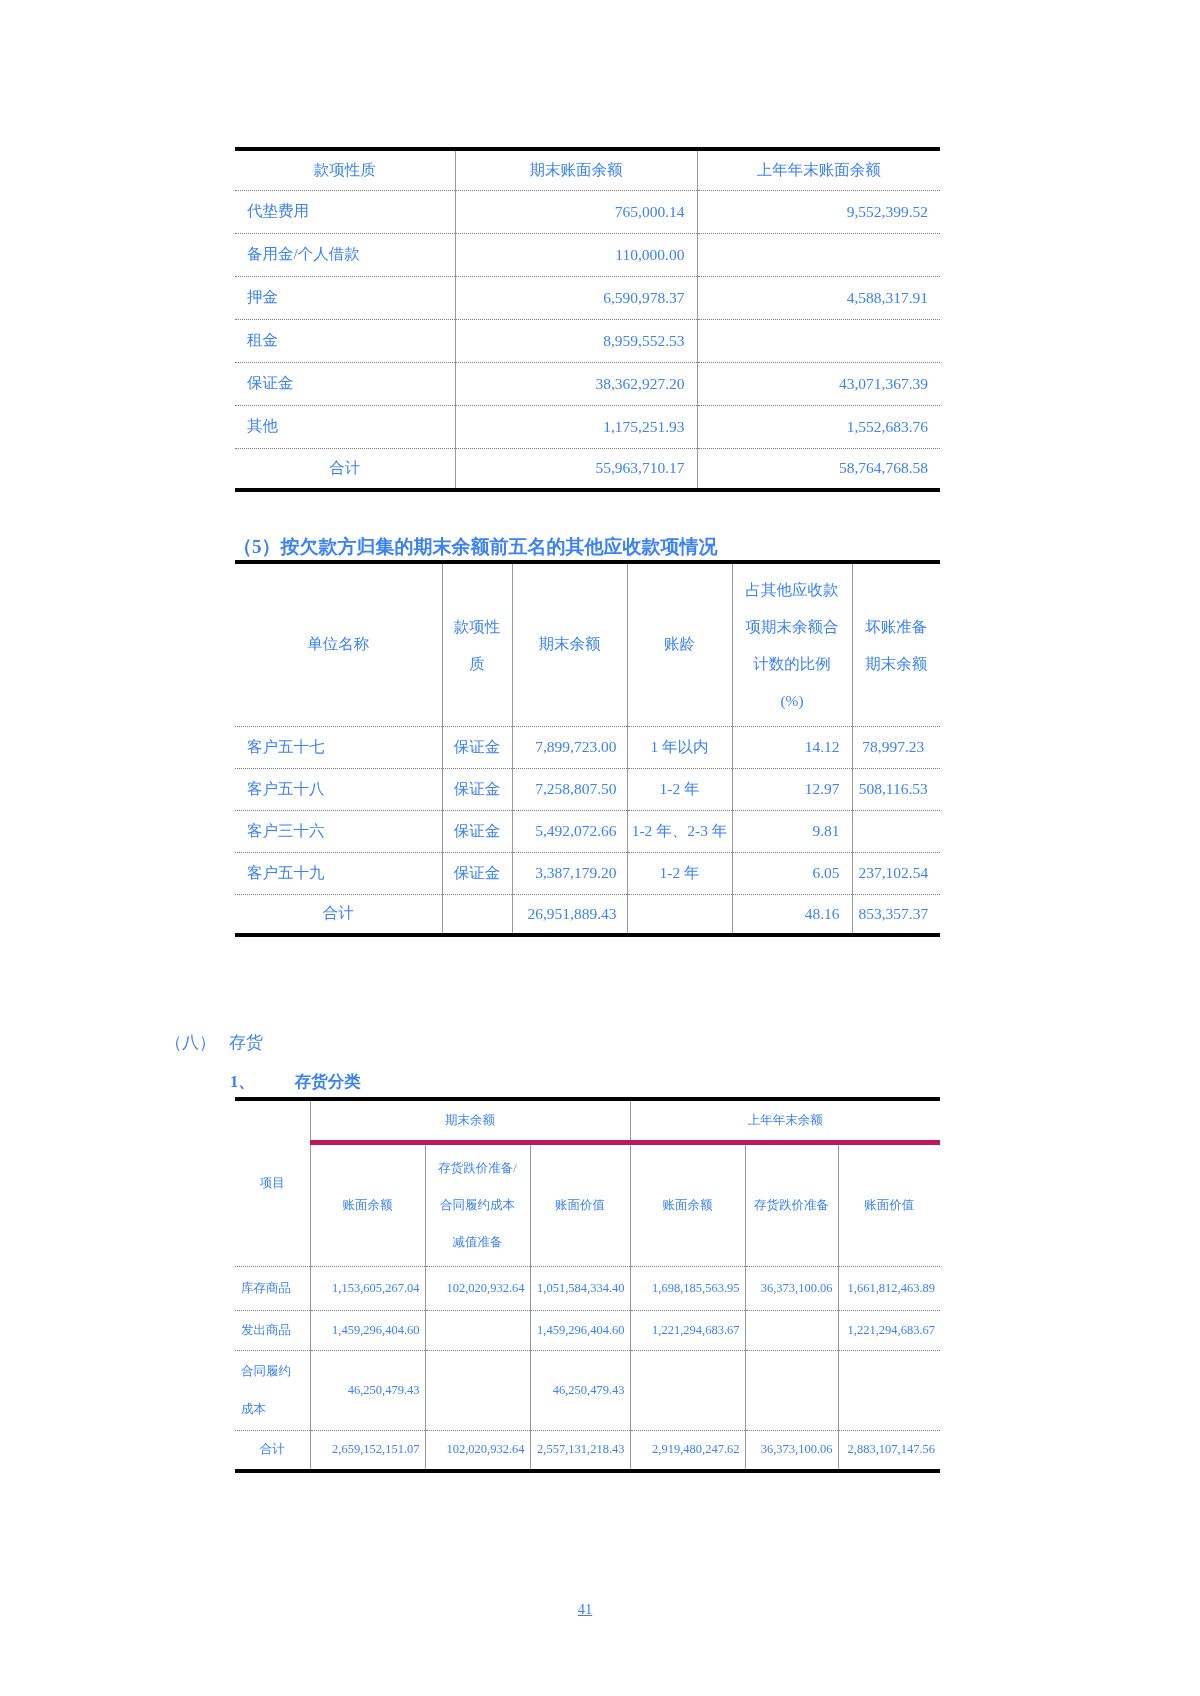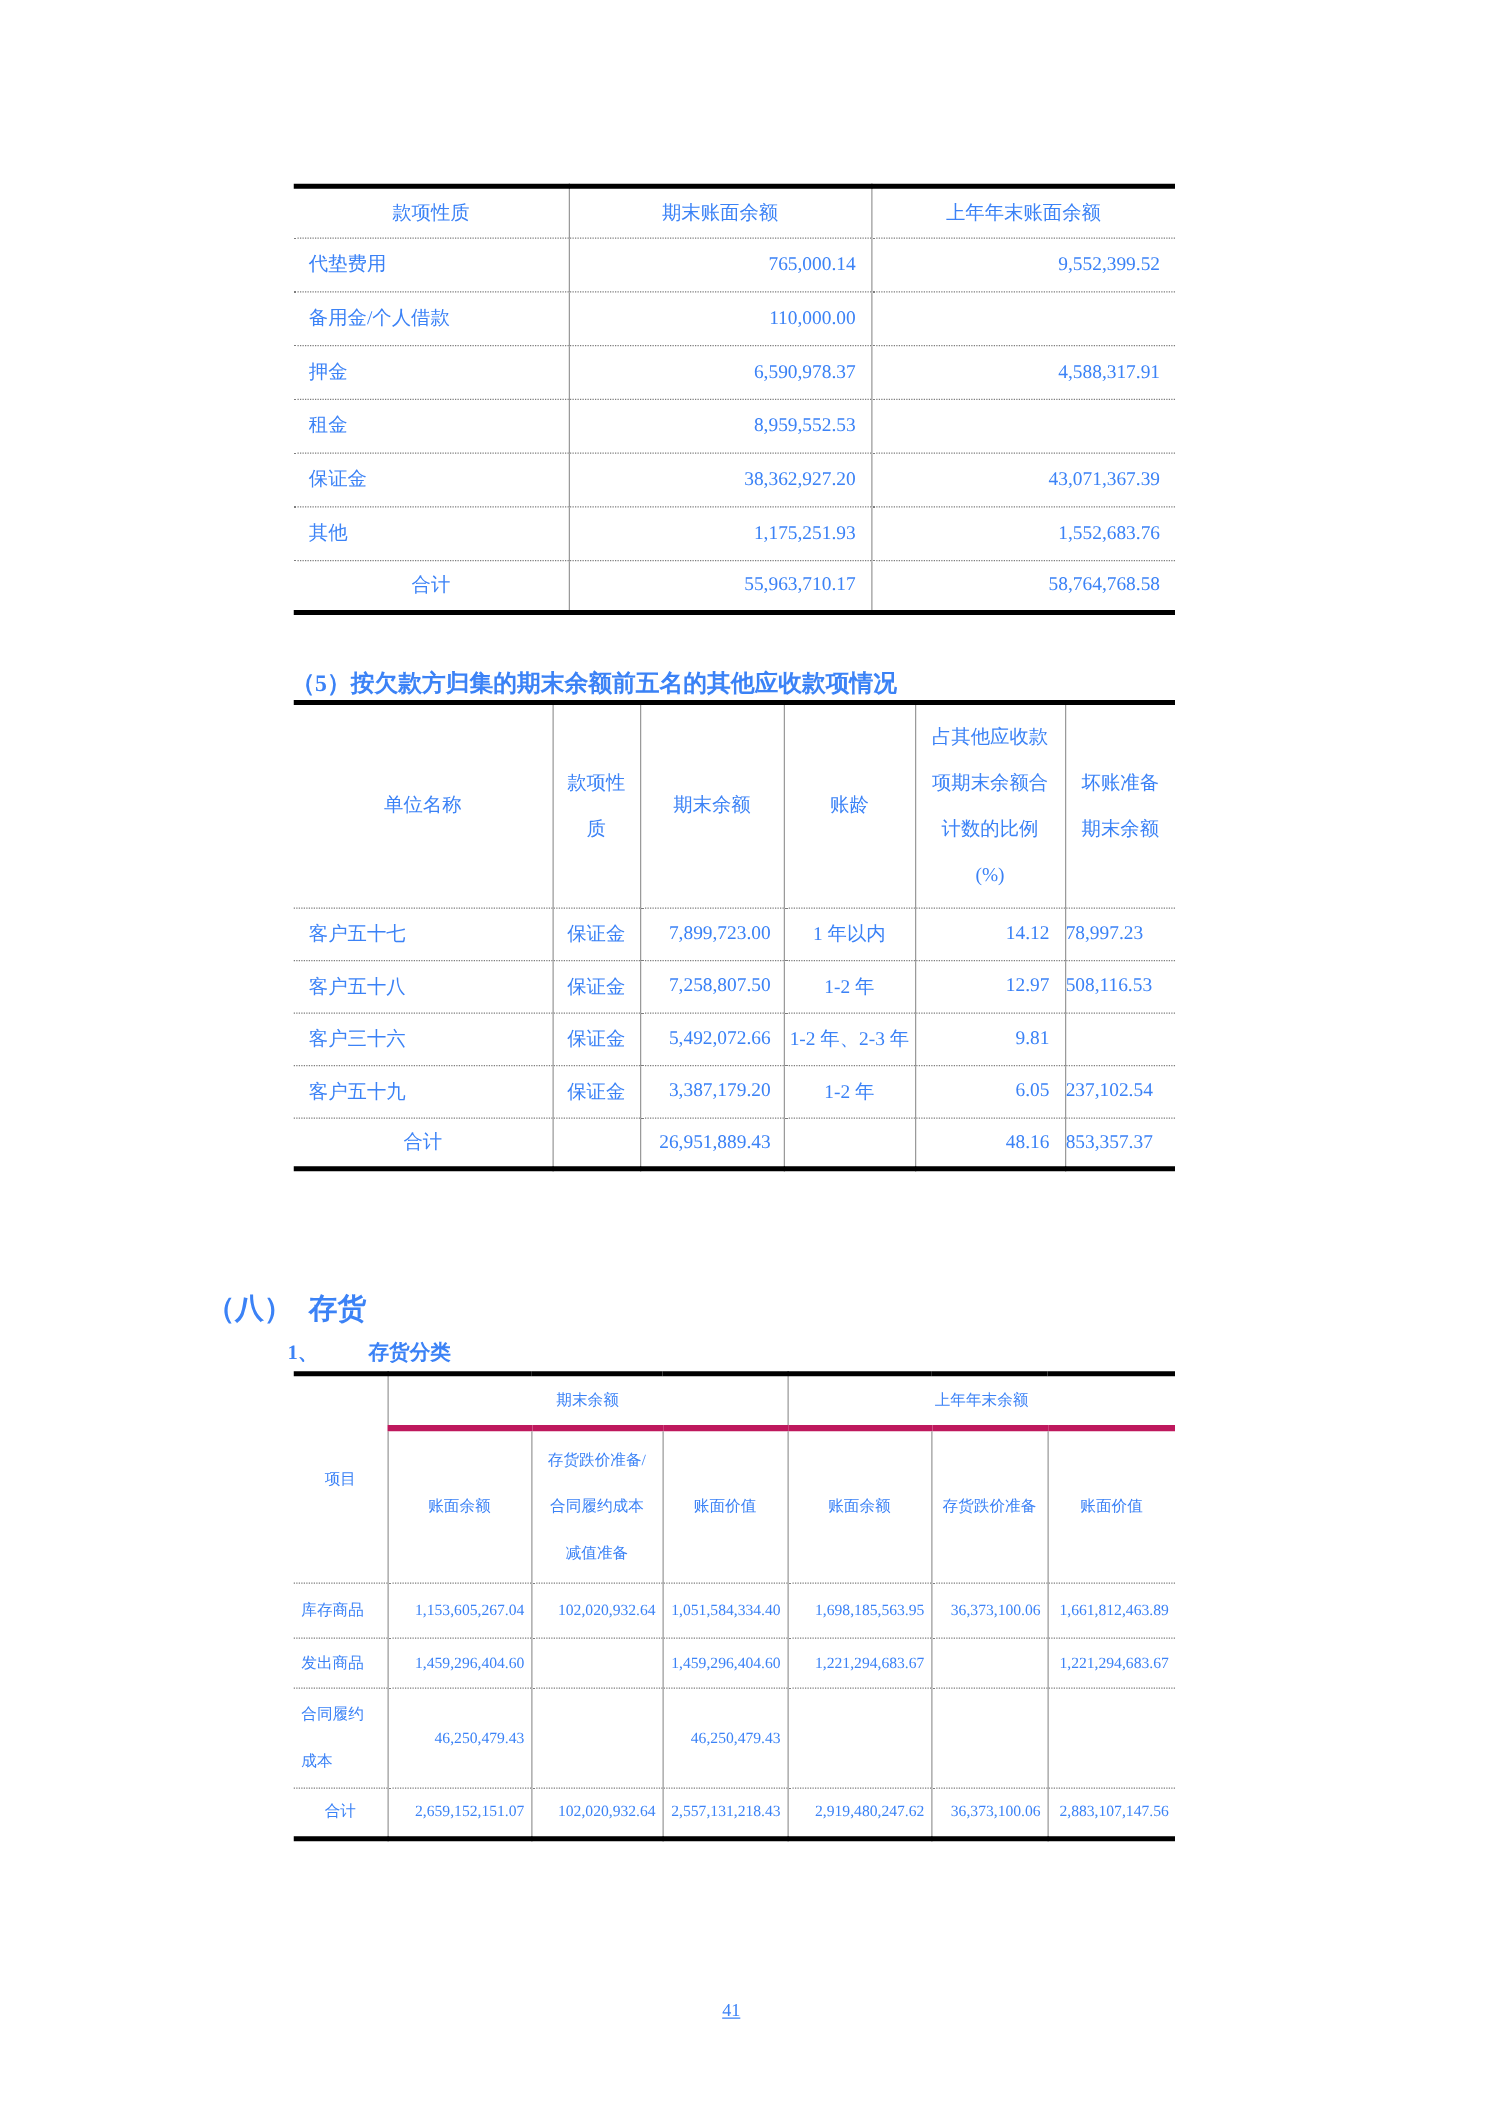--- a/index.html
+++ b/index.html
@@ -22,31 +22,31 @@
   .t1 td:nth-child(2),.t1 td:nth-child(3){text-align:right;padding-right:12px;}
   .t1 tr.total td:first-child{text-align:center;padding-left:0;}
 
   .t2{font-size:15.5px;}
   .t2 th.lh{line-height:37px;}
   .t2 td:nth-child(1){text-align:left;padding-left:12px;}
   .t2 td:nth-child(2){text-align:center;}
   .t2 td:nth-child(3){text-align:right;padding-right:10px;}
   .t2 td:nth-child(4){text-align:center;}
   .t2 td:nth-child(5){text-align:right;padding-right:12px;}
-  .t2 td:nth-child(6){text-align:left;padding-right:6px;}
+  .t2 td:nth-child(6){text-align:center;padding-right:6px;}
   .t2 tr.total td:first-child{text-align:center;padding-left:0;}
 
   .t3{font-size:12.5px;}
   .t3 th.lh{line-height:37px;}
   .t3 td:first-child{text-align:left;padding-left:6px;line-height:38px;}
   .t3 td:nth-child(n+2){text-align:right;padding-right:5px;}
   .t3 tr.total td:first-child{text-align:center;padding-left:0;line-height:normal;}
 
   .sec-title{font-weight:bold;font-size:19px;text-align:right;}
-  .sec8{font-weight:bold;font-size:23px;}
+  .sec8{font-weight:normal;font-size:17px;}
   .sec8 .gap{margin-left:13px;}
   .sub1{font-weight:bold;font-size:16.5px;}
   .sub1 .gap{margin-left:40px;font-family:Liberation Serif, serif;}
   .pageno{width:1170px;text-align:center;font-size:14.5px;text-decoration:underline;}
 </style>
 </head>
 <body>
 
 <div class="page">
 

